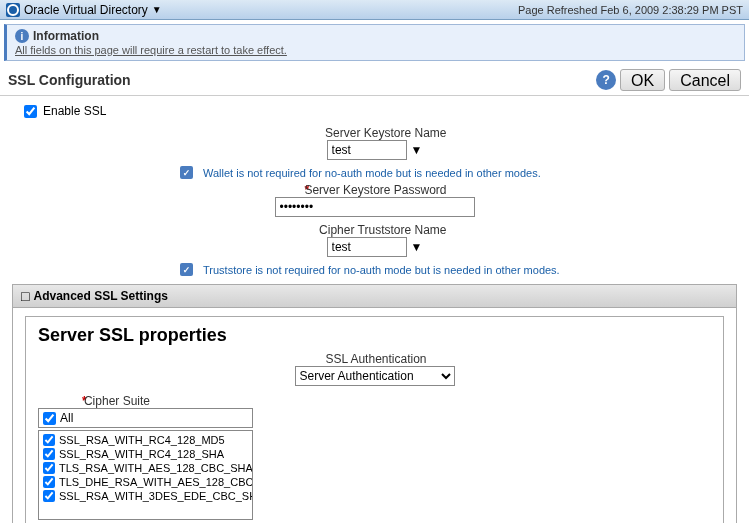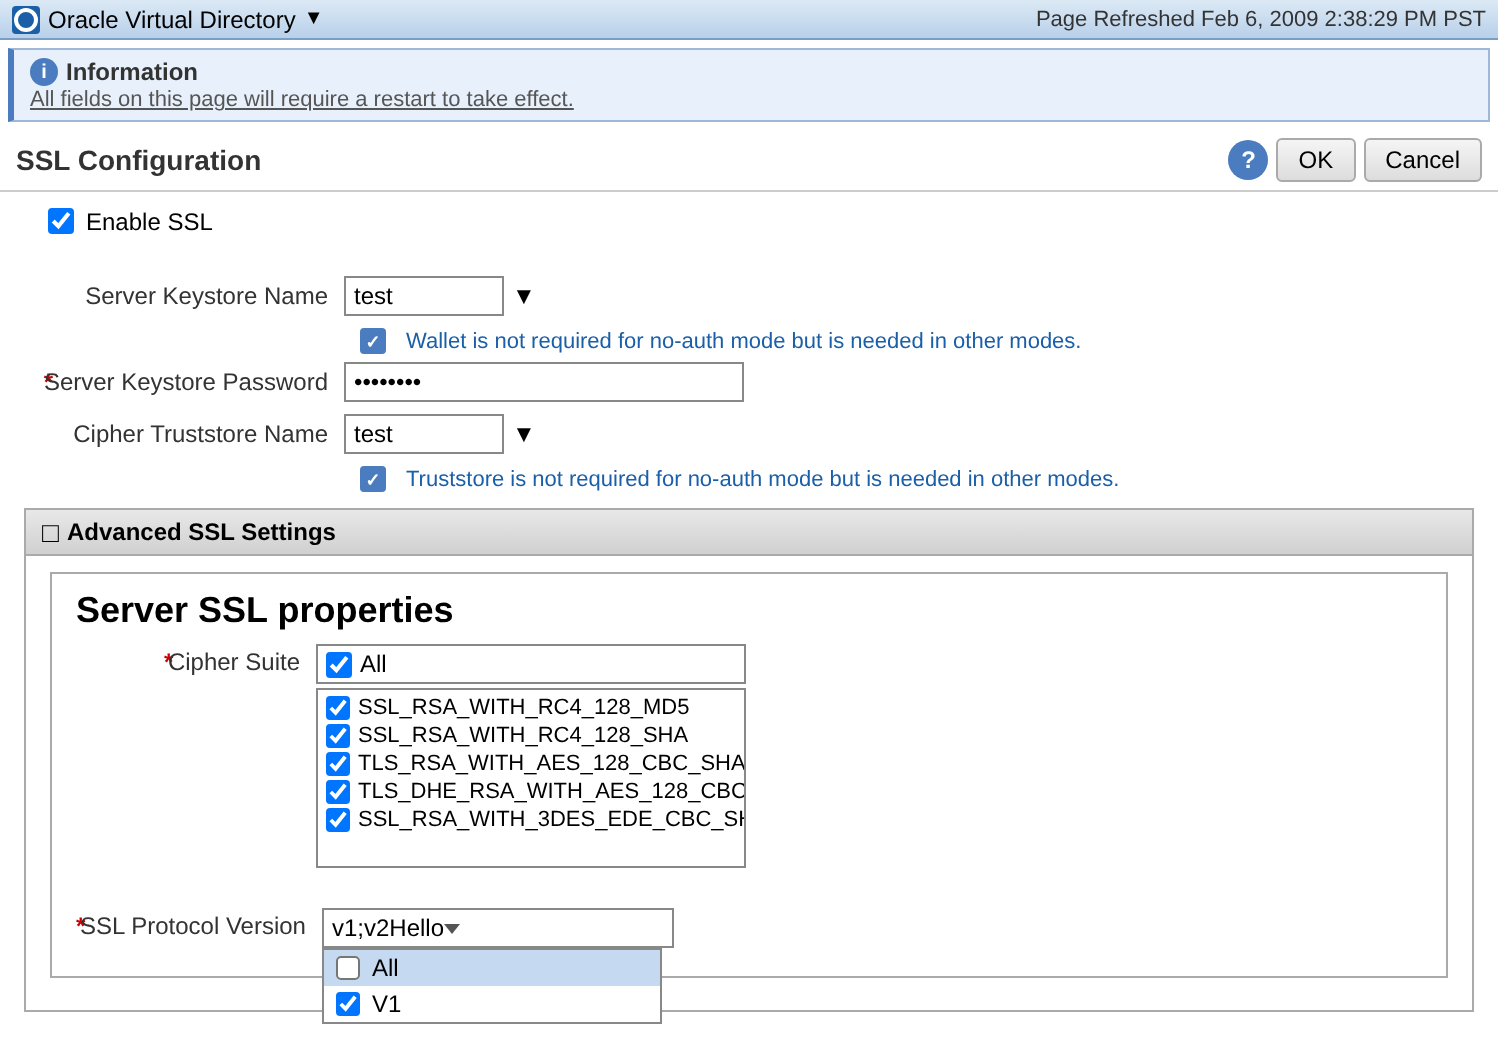--- a/index.html
+++ b/index.html
@@ -103,35 +103,36 @@
       font-weight: bold;
       display: flex; align-items: center; justify-content: center;
       cursor: pointer;
       border: none;
     }
     .action-btn {
       background: linear-gradient(to bottom, #f5f5f5, #ddd);
       border: 1px solid #aaa;
       border-radius: 3px;
       padding: 2px 10px;
-      font-size: 12px;
+      font-size: 16px;
       cursor: pointer;
       height: 22px;
     }
 
     
     #main-content {
       padding: 8px 12px;
     }
 
     
     .form-row {
       display: flex;
       align-items: center;
       margin-bottom: 6px;
+      flex-direction: column;
     }
     .form-label {
       text-align: right;
       min-width: 160px;
       padding-right: 8px;
       color: #333;
       font-size: 12px;
     }
     .required-star {
       color: #cc0000;
@@ -139,23 +140,23 @@
     }
     .form-control {
       display: flex;
       align-items: center;
       gap: 4px;
     }
 
     
     .checkbox-row {
       display: flex;
-      align-items: flex-start;
+      align-items: flex-end;
       gap: 6px;
-      margin-bottom: 20px;
+      margin-bottom: 8px;
       padding-left: 12px;
     }
     input[type="checkbox"] {
       width: 13px; height: 13px;
       cursor: pointer;
     }
 
     
     input[type="password"], input[type="text"] {
       border: 1px solid #888;
@@ -378,20 +379,28 @@
 
   <div id="advanced-ssl">
     <div id="advanced-ssl-header">
       <span style="font-size:14px;">□</span>
       <span>Advanced SSL Settings</span>
     </div>
     <div id="advanced-ssl-content">
       <div id="ssl-properties-box">
         <div id="ssl-properties-title">Server SSL properties</div>
 
+        <div class="form-row">
+          <div class="form-label" style="min-width:120px;">SSL Authentication</div>
+          <select style="width:160px;">
+            <option>Server Authentication</option>
+            <option>Mutual Authentication</option>
+            <option>No Authentication</option>
+          </select>
+        </div>
 
         <div class="form-row" style="align-items:flex-start;margin-top:4px;">
           <div class="form-label" style="min-width:120px;padding-top:2px;">
             <span class="required-star">* </span><span style="margin-left:-6px;">Cipher Suite</span>
           </div>
           <div>
             <div class="all-item">
               <input type="checkbox" checked="" style="">
               <span>All</span>
             </div>

